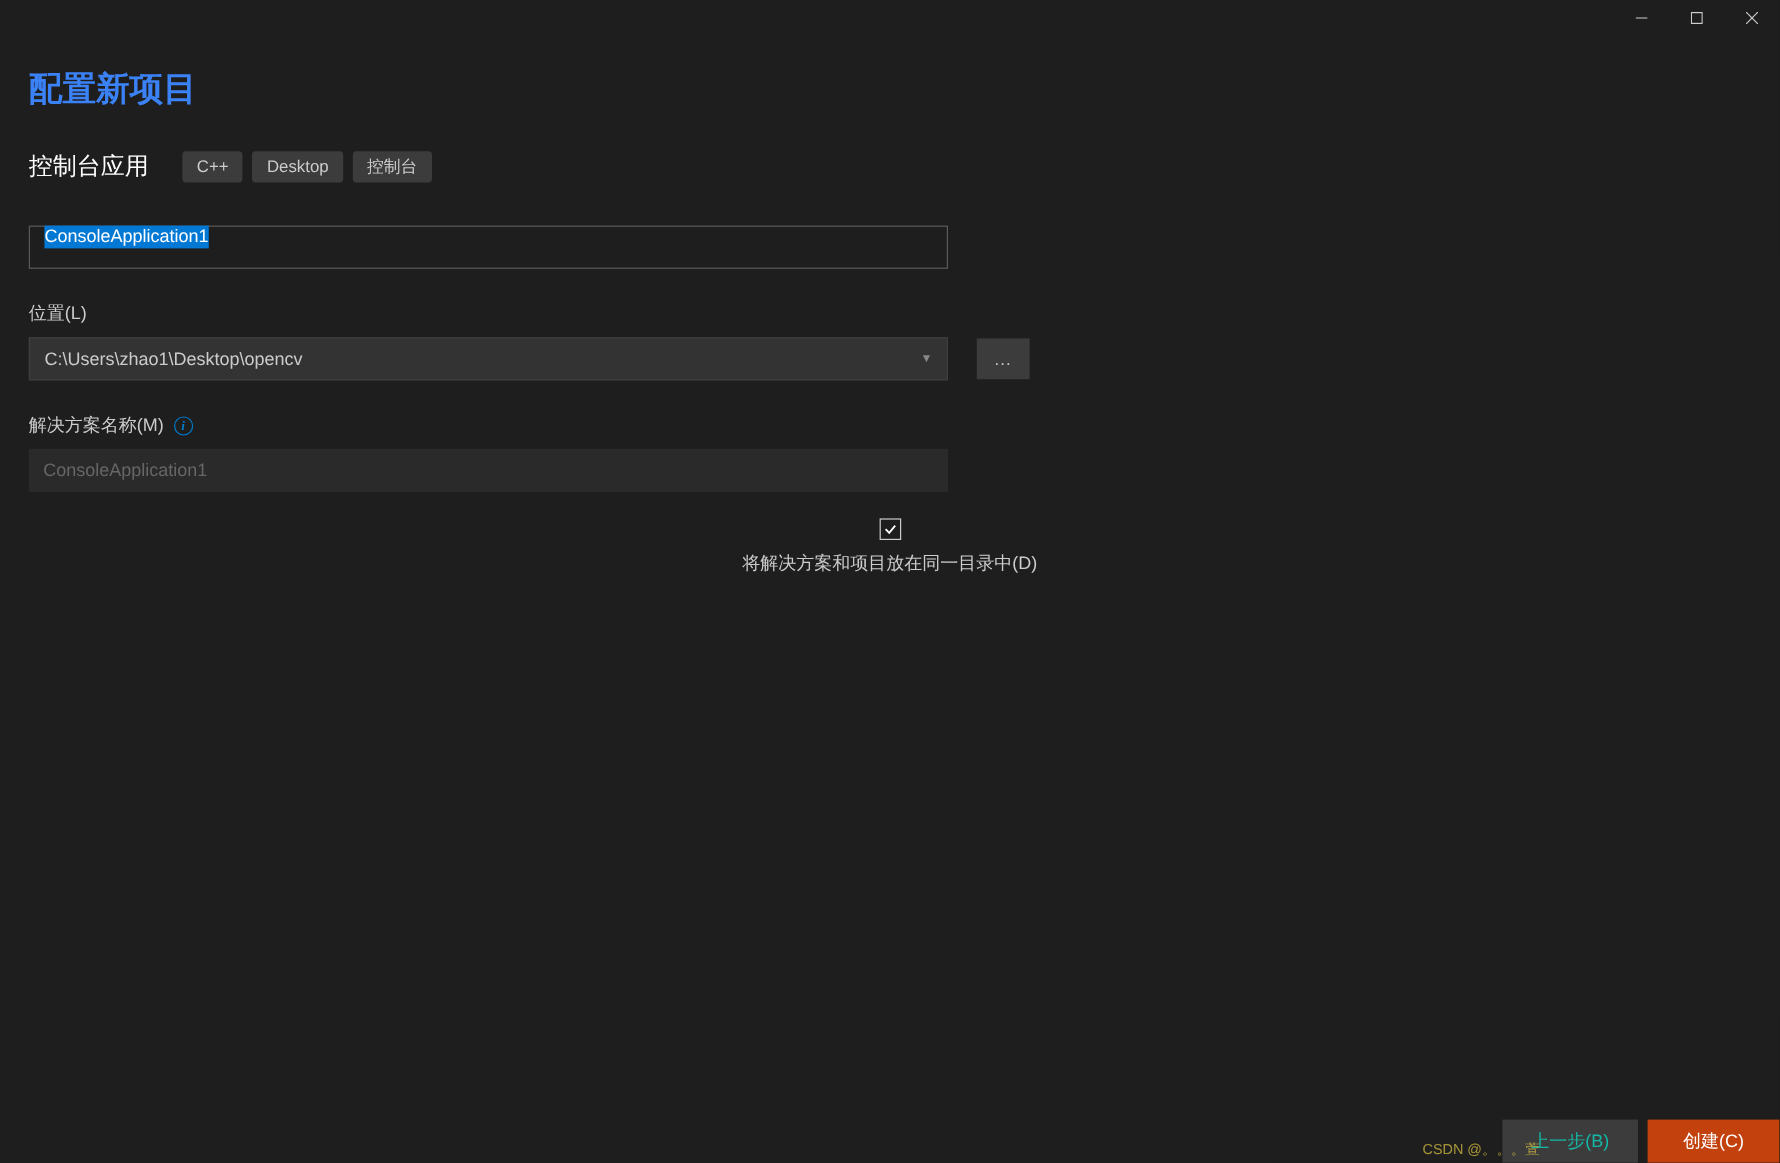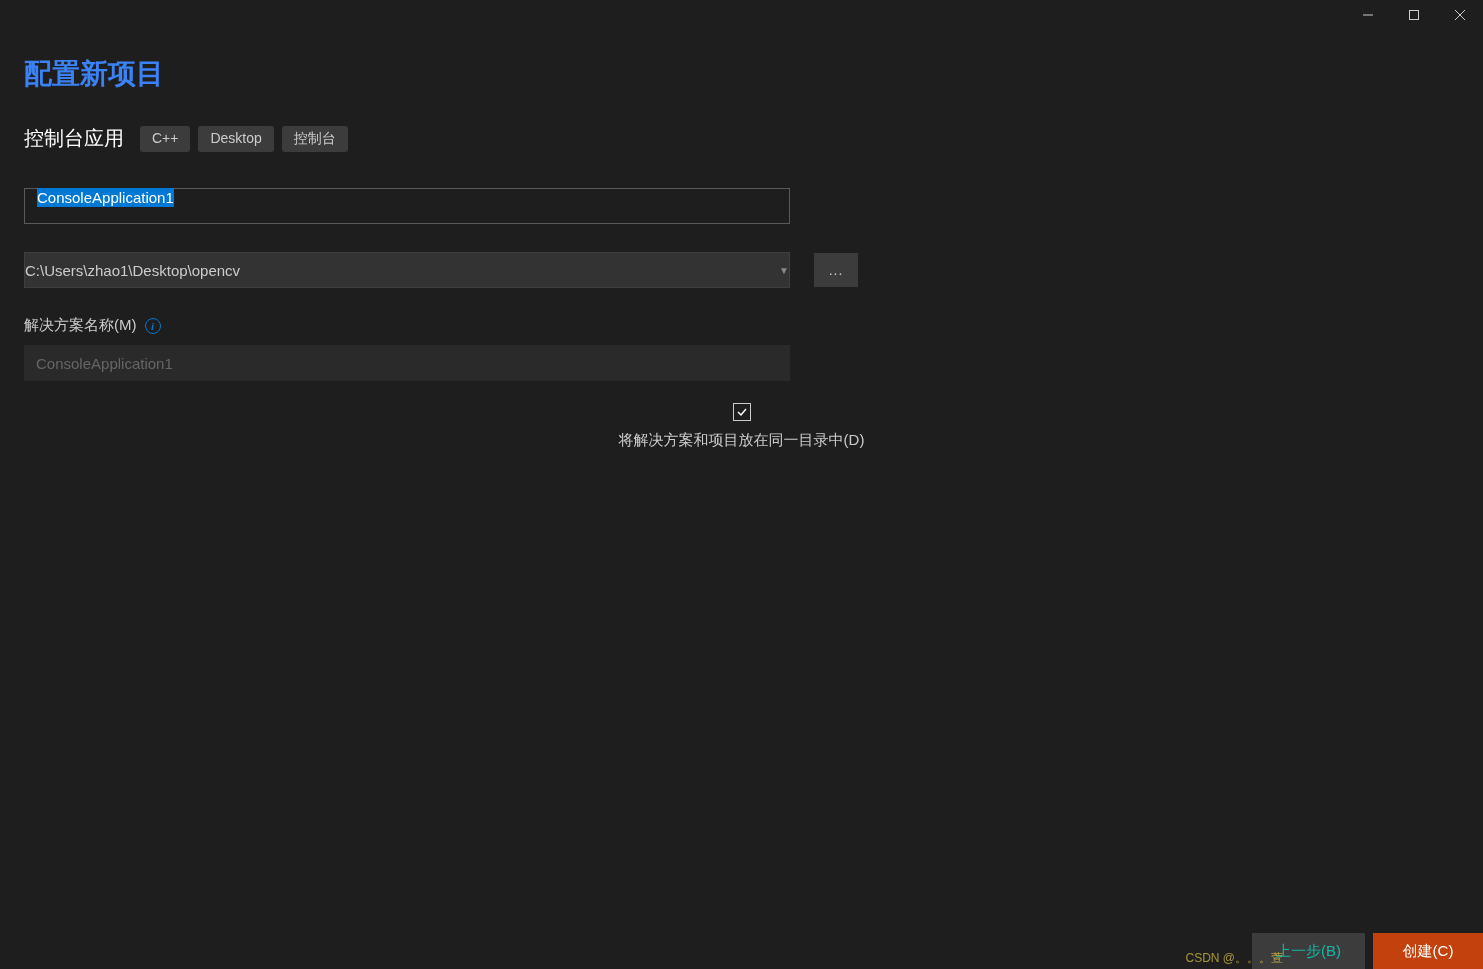--- a/index.html
+++ b/index.html
@@ -41,21 +41,21 @@
     }
     .page-title {
       font-size: 28px;
       font-weight: 600;
       color: #3b82f6;
       margin-bottom: 32px;
     }
     .subtitle-row {
       display: flex;
       align-items: center;
-      gap: 16px;
+      gap: 28px;
       margin-bottom: 36px;
     }
     .subtitle {
       font-size: 20px;
       font-weight: 400;
       color: #ffffff;
     }
     .tags {
       display: flex;
       gap: 8px;
@@ -113,21 +113,21 @@
       gap: 24px;
       margin-bottom: 28px;
       align-items: center;
     }
     .combo-box {
       width: 766px;
       height: 36px;
       background-color: #333333;
       border: 1px solid #3f3f3f;
       color: #cccccc;
-      padding: 0 0;
+      padding: 0 12px;
       font-size: 15px;
       display: flex;
       align-items: center;
       justify-content: space-between;
       cursor: pointer;
     }
     .combo-arrow {
       color: #888888;
       font-size: 10px;
     }
@@ -244,20 +244,21 @@
       <span class="tag">C++</span>
       <span class="tag">Desktop</span>
       <span class="tag">控制台</span>
     </div>
   </div>
 
   <div class="input-text input-selected">
     <span class="selection">ConsoleApplication1</span>
   </div>
 
+  <div class="field-label">位置(L)</div>
   <div class="location-row">
     <div class="combo-box">
       <span>C:\Users\zhao1\Desktop\opencv</span>
       <span class="combo-arrow">▼</span>
     </div>
     <button class="browse-button">...</button>
   </div>
 
   <div class="field-label">
     <span>解决方案名称(M)</span>

